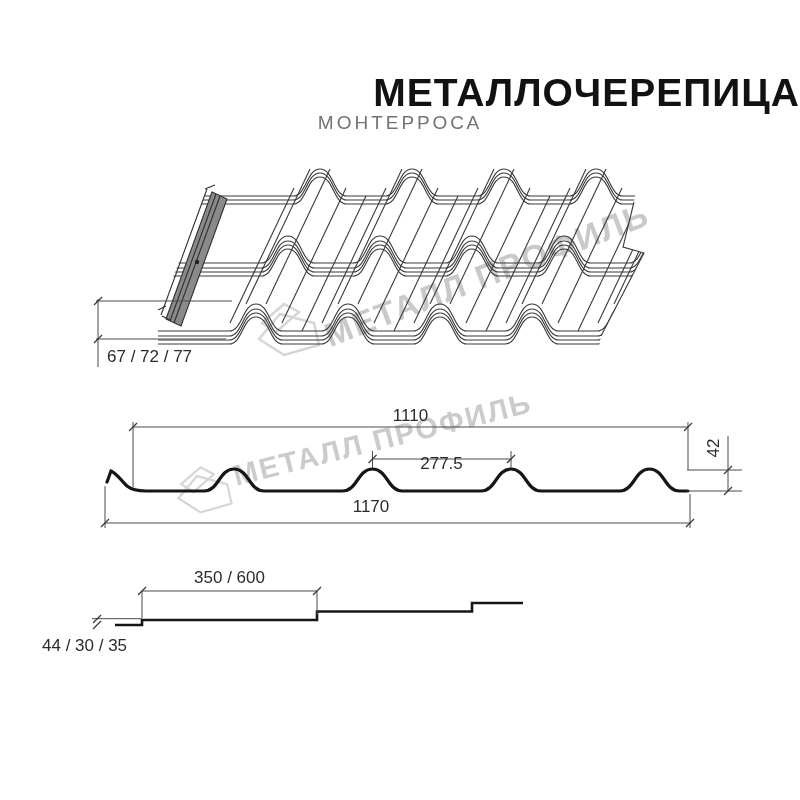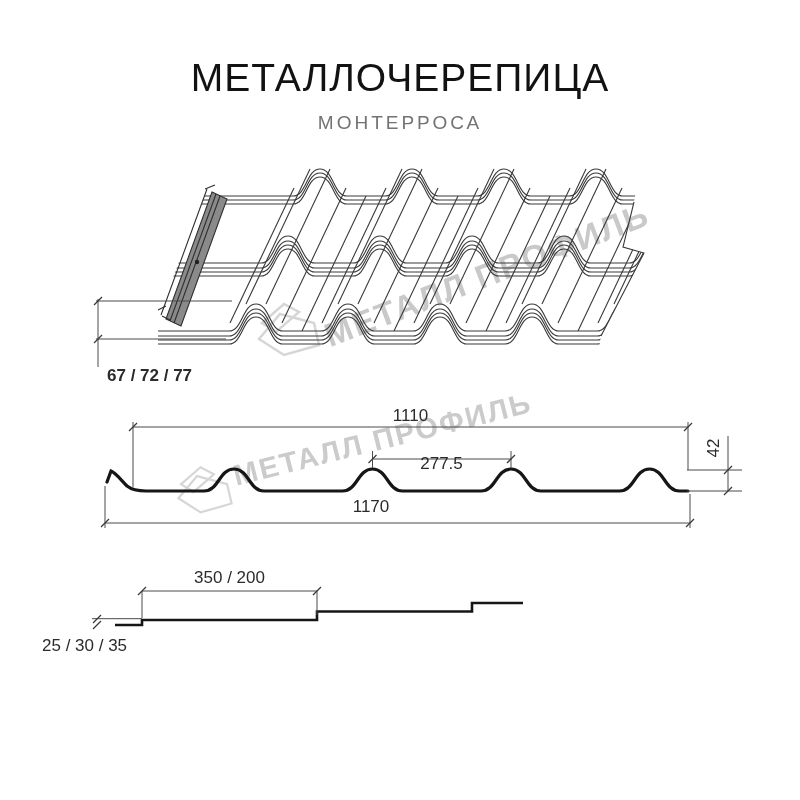--- a/index.html
+++ b/index.html
@@ -1,31 +1,31 @@
 <!DOCTYPE html>
 <html><head>
 <meta charset="utf-8">
 <style>
   html,body{margin:0;padding:0;}
   body{width:800px;height:800px;background:#ffffff;position:relative;overflow:hidden;
        font-family:"Liberation Sans", sans-serif;}
   .abs{position:absolute;}
-  .title{left:0;top:56px;width:800px;text-align:center;font-size:39px;font-weight:400;
+  .title{left:0;top:71px;width:800px;text-align:right;font-size:39px;font-weight:700;
          color:#121212;letter-spacing:1px;}
   .subtitle{left:0;top:112px;width:800px;text-align:center;font-size:19px;font-weight:500;
          color:#737373;letter-spacing:3px;}
   .lbl{font-size:17px;color:#2b2b2b;white-space:nowrap;}
   .lbl-c{text-align:center;}
   #t1110{left:133px;top:406px;width:555px;text-align:center;}
   #t2775{left:372px;top:454px;width:139px;}
   #t42{left:699px;top:438px;width:30px;transform:rotate(-90deg);transform-origin:center;}
   #t1170{left:105px;top:497px;width:532px;}
   #t350{left:142px;top:568px;width:175px;}
   #t2530{left:42px;top:636px;}
-  #t67{left:107px;top:366px;font-weight:bold;}
+  #t67{left:107px;top:347px;}
   .wm{z-index:1;font-weight:bold;white-space:nowrap;}
   #wm1{left:326px;top:318px;transform:rotate(-21deg);transform-origin:0 50%;
        font-size:33px;color:#c9c9c9;letter-spacing:2px;}
   #wm2{left:234px;top:460px;transform:rotate(-14deg);transform-origin:0 50%;
        font-size:29px;color:#cbcbcb;letter-spacing:2px;}
   .logo{z-index:1;}
   #logo1{left:254px;top:297px;}
   #logo2{left:174px;top:461px;}
   #art{left:0;top:0;z-index:2;}
   .txt{z-index:3;}
@@ -142,14 +142,14 @@
 </svg>
 
 <div class="abs title txt">МЕТАЛЛОЧЕРЕПИЦА</div>
 <div class="abs subtitle txt">МОНТЕРРОСА</div>
 
 <div class="abs lbl txt" id="t67">67 / 72 / 77</div>
 <div class="abs lbl lbl-c txt" id="t1110">1110</div>
 <div class="abs lbl lbl-c txt" id="t2775">277.5</div>
 <div class="abs lbl lbl-c txt" id="t42">42</div>
 <div class="abs lbl lbl-c txt" id="t1170">1170</div>
-<div class="abs lbl lbl-c txt" id="t350">350 / 200</div>
-<div class="abs lbl txt" id="t2530">25 / 30 / 35</div>
+<div class="abs lbl lbl-c txt" id="t350">350 / 600</div>
+<div class="abs lbl txt" id="t2530">44 / 30 / 35</div>
 
 </body></html>

